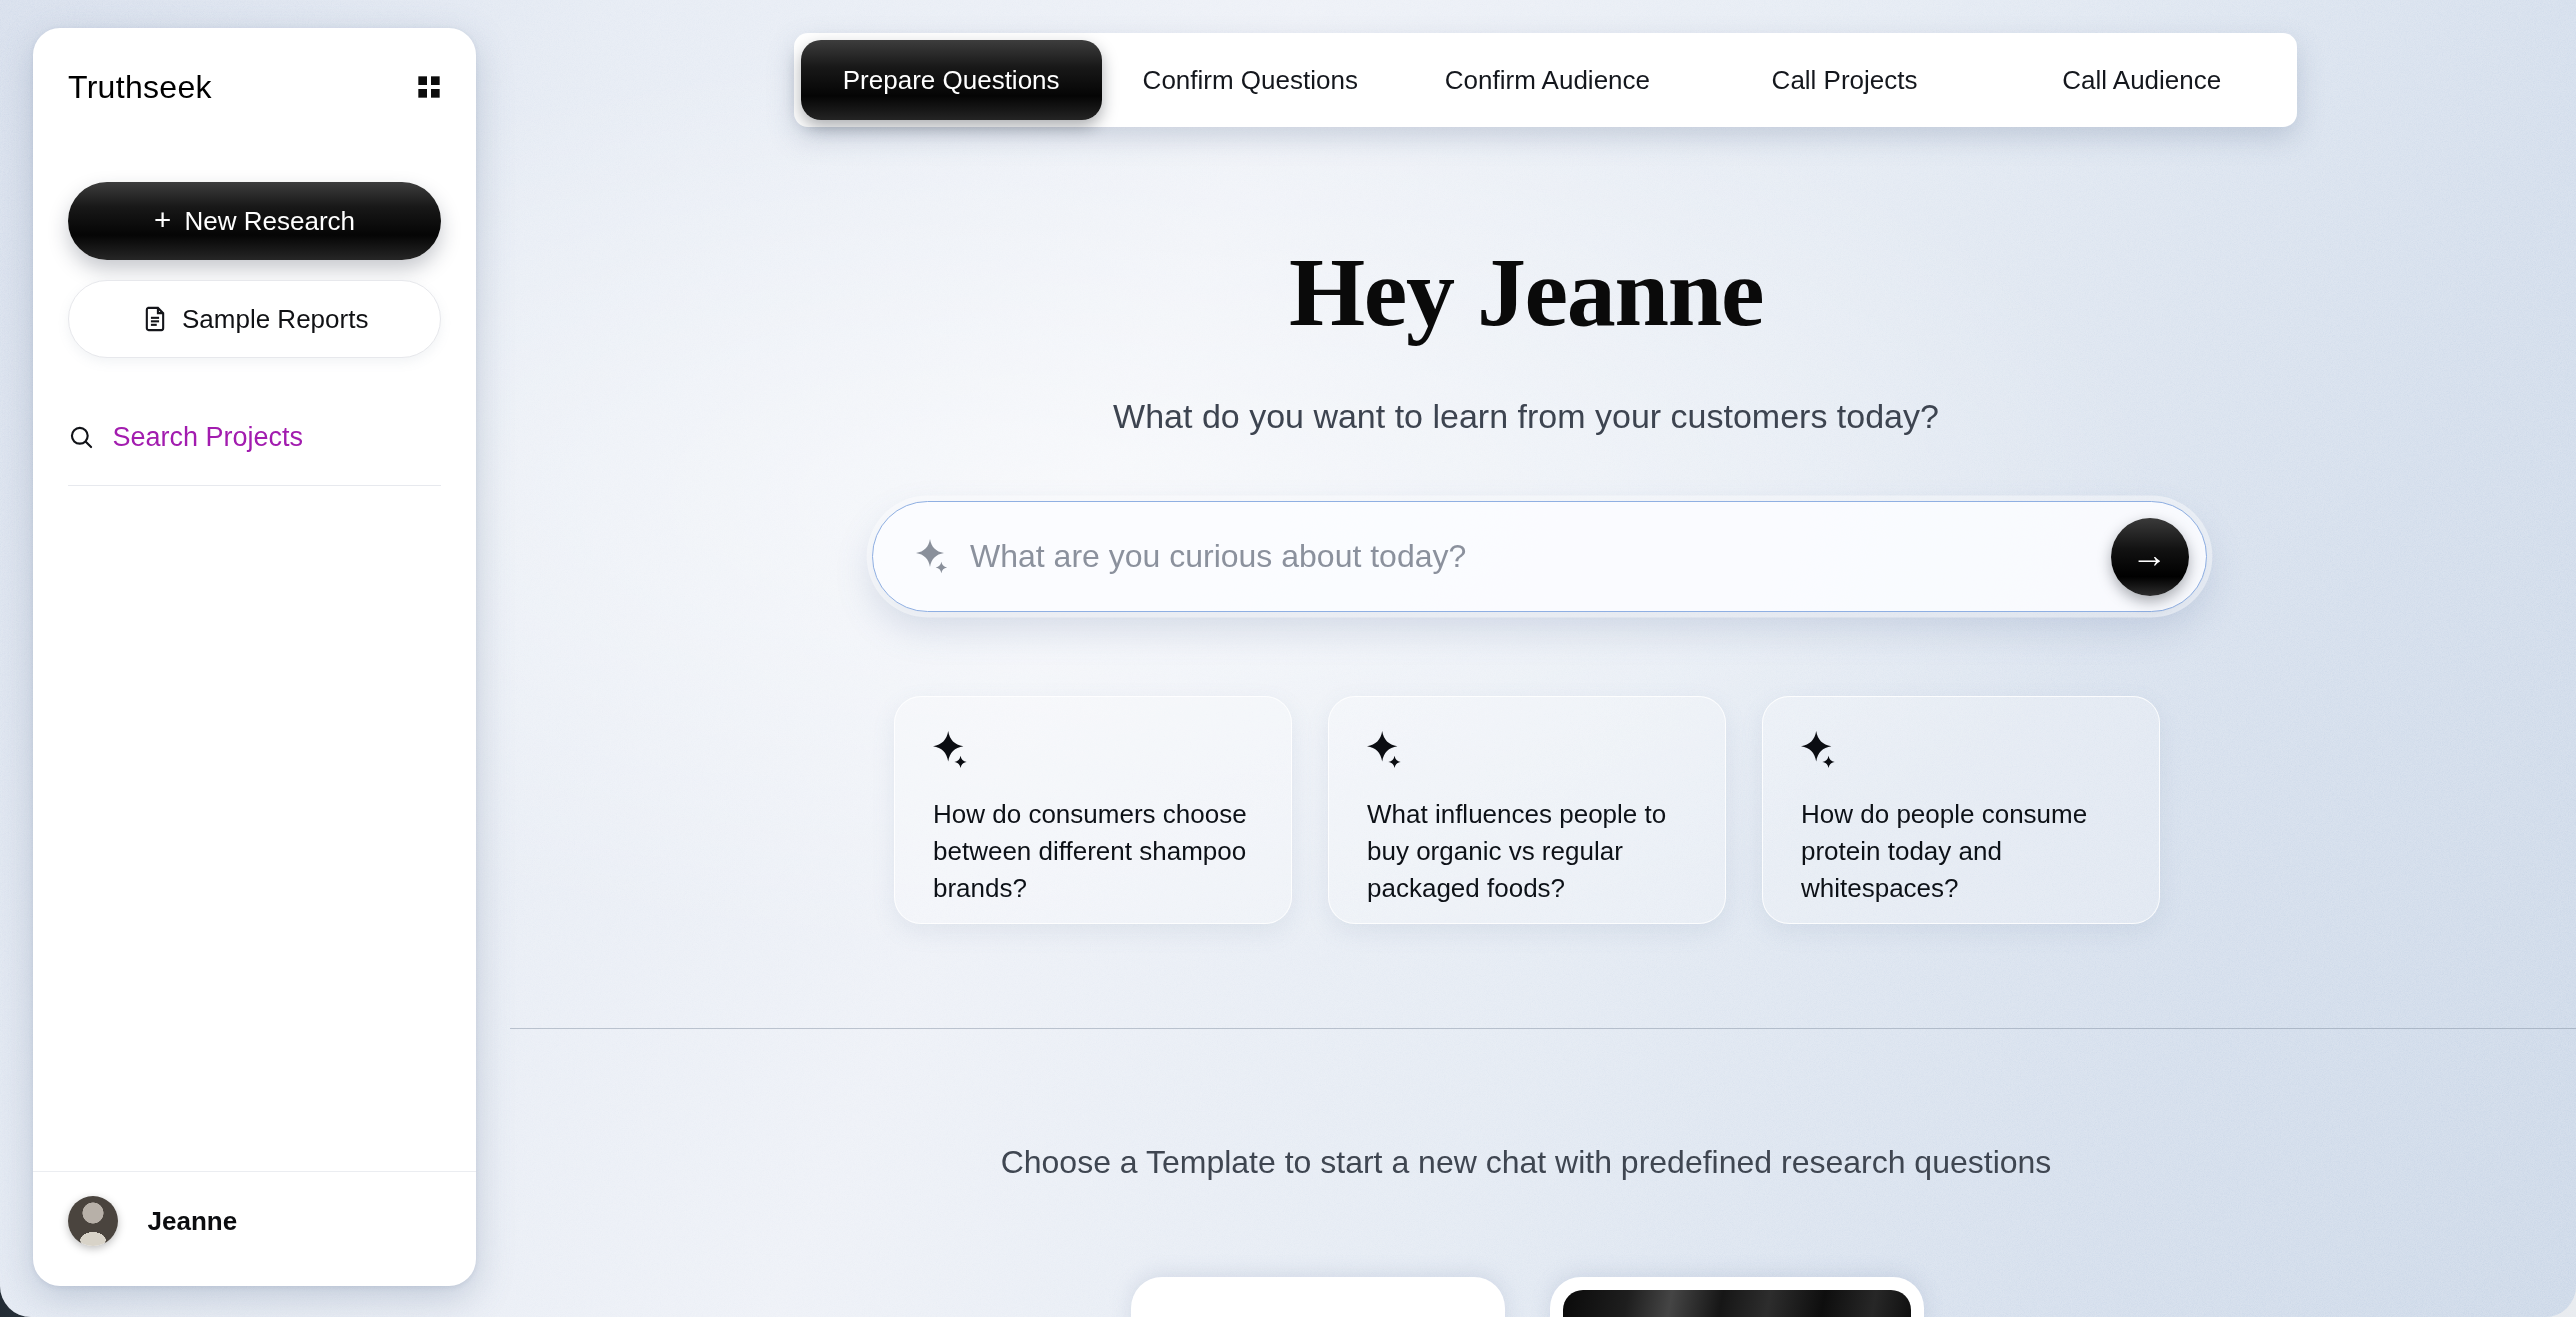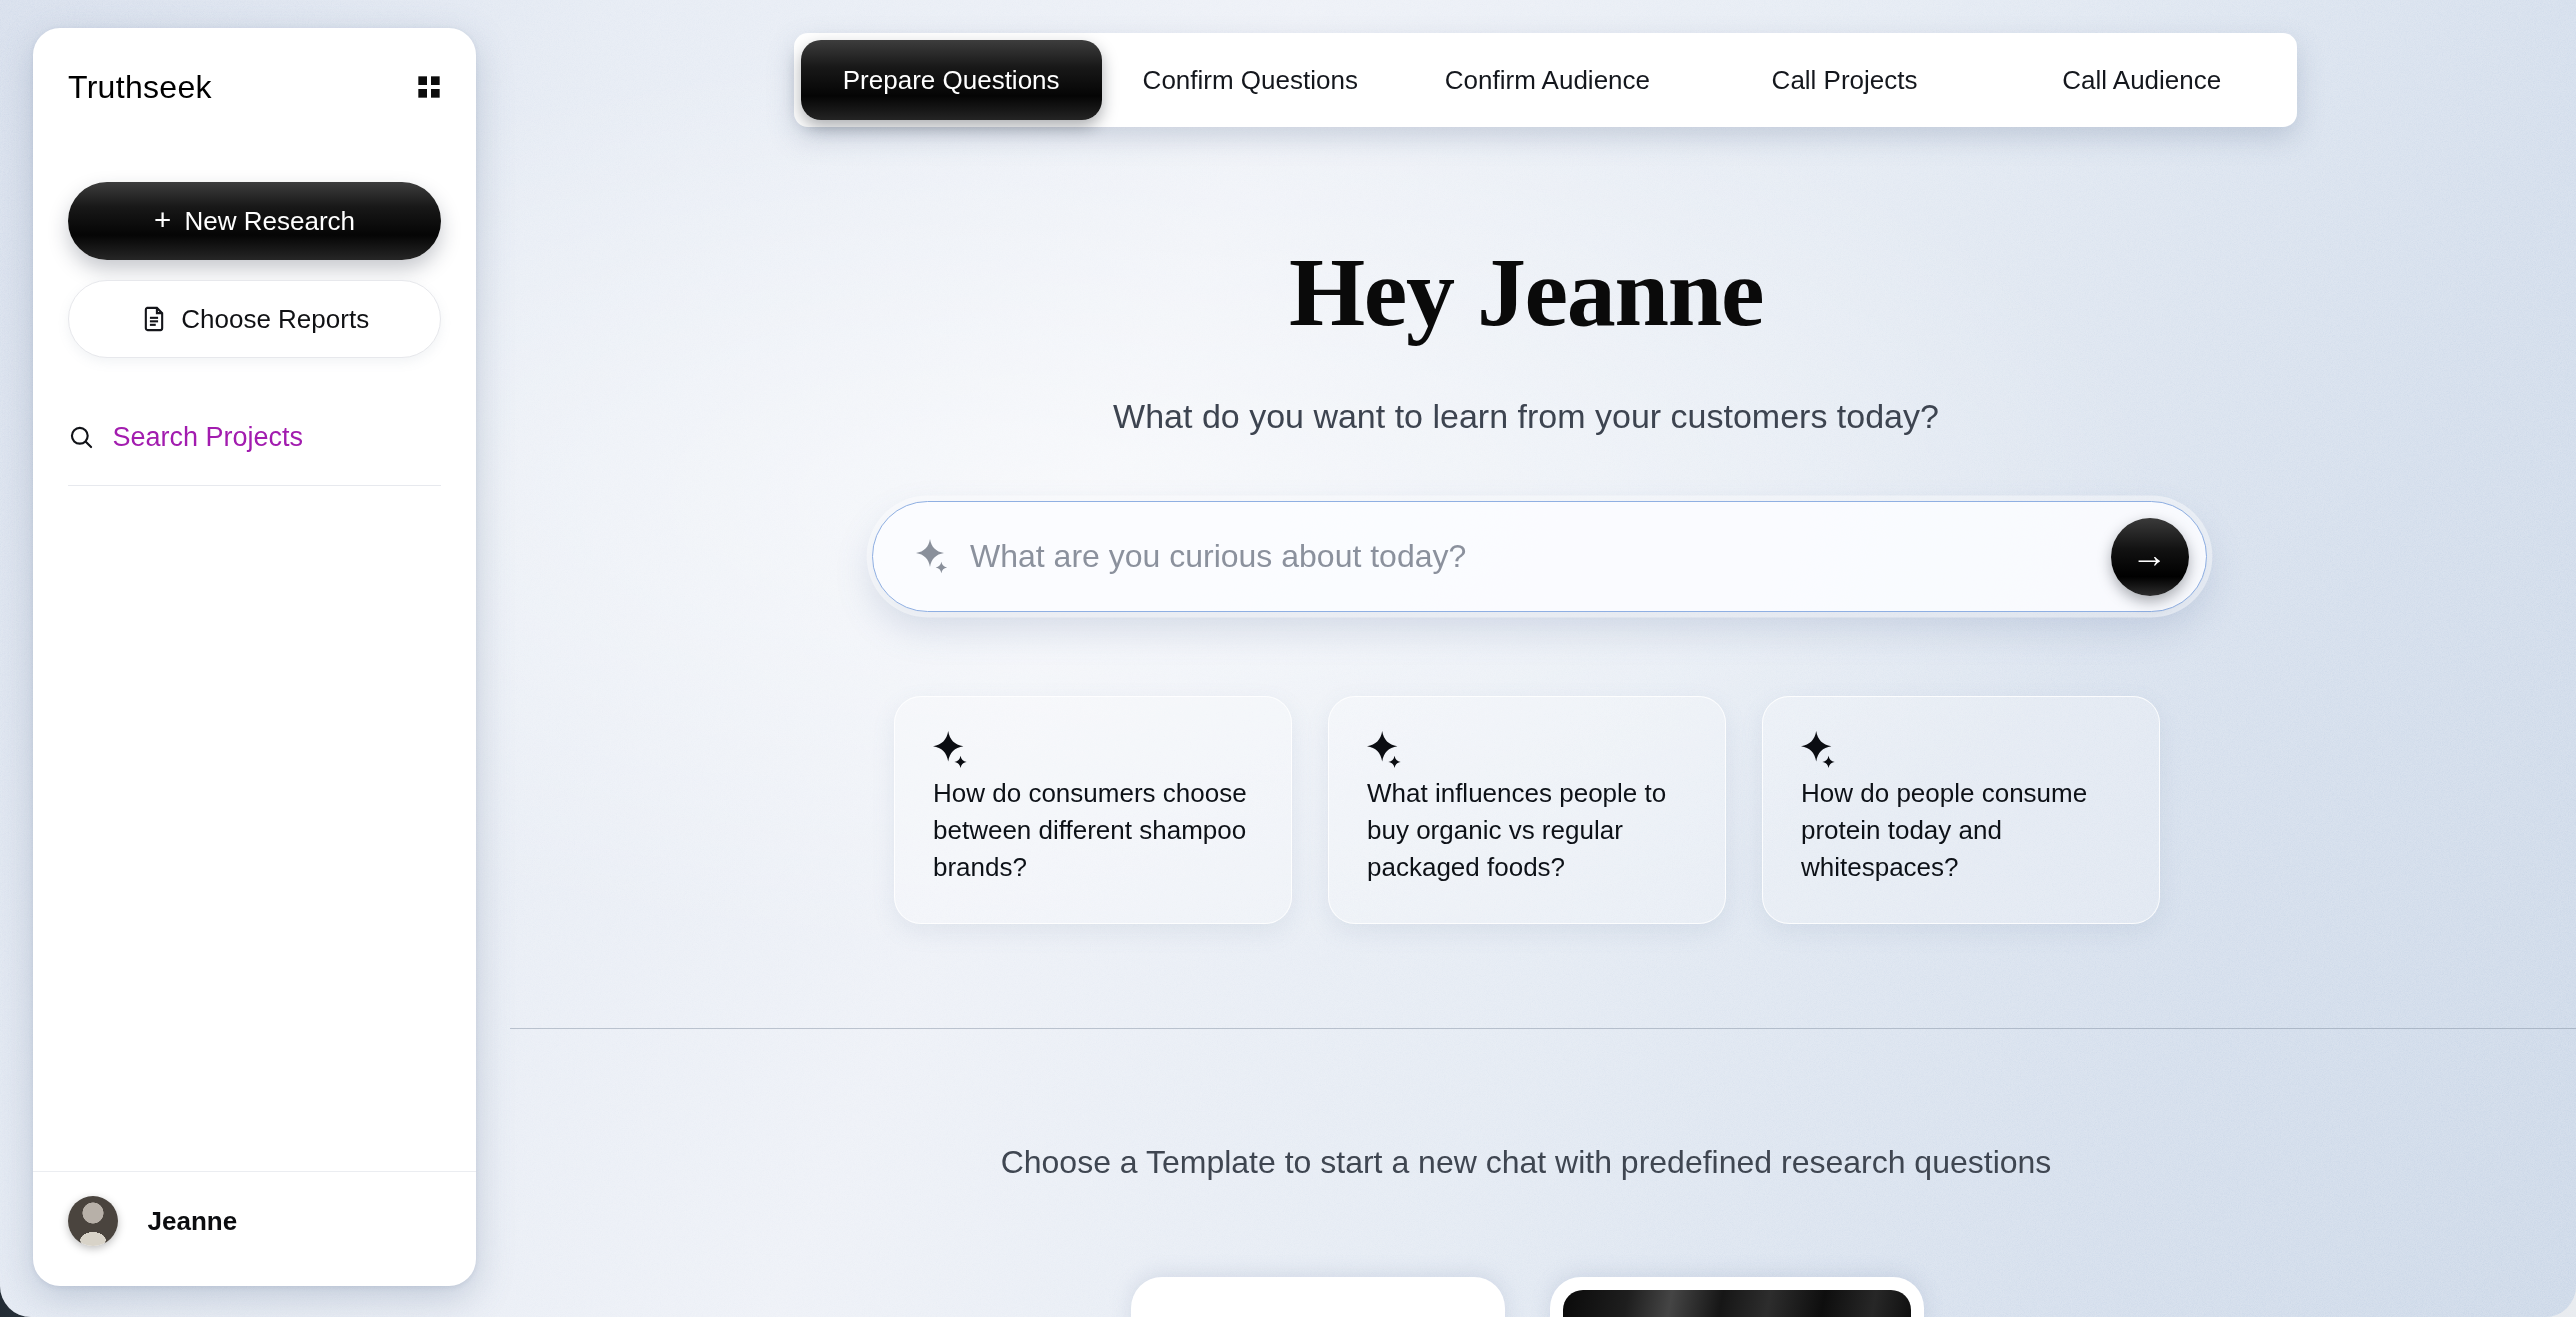--- a/index.html
+++ b/index.html
@@ -127,21 +127,21 @@
 
   
   .cards { position: absolute; left: 418px; top: 696px; display: flex; gap: 36px; }
   .s-card {
     width: 398px; height: 228px; border-radius: 27px; cursor: pointer;
     background: rgba(255,255,255,.26);
     border: 1.3px solid rgba(255,255,255,.85);
     box-shadow: 0 8px 23px rgba(110,130,165,.12);
     padding: 34px 35px 0 38px;
   }
-  .s-card-text { margin-top: 6px; font-size: 26px; line-height: 1.42; color: #0d1117; }
+  .s-card-text { margin-top: 27px; font-size: 26px; line-height: 1.42; color: #0d1117; }
 
   .section-divider {
     position: absolute; left: 34px; right: 0; top: 1028px; height: 1.3px;
     background: rgba(125,137,155,.45);
   }
   .template-title {
     position: absolute; top: 1144px; width: 100%; text-align: center;
     font-size: 32px; color: #3f4651;
   }
 
@@ -203,21 +203,21 @@
       </button>
 
       <button class="btn-pill btn-white">
         <svg class="icon-svg" width="28" height="28" viewBox="0 0 24 24" fill="none" stroke="#14151a" stroke-width="1.8" xmlns="http://www.w3.org/2000/svg">
           <path d="M6 2.5h8.5L19 7v13a1.5 1.5 0 0 1-1.5 1.5h-11A1.5 1.5 0 0 1 5 20V4a1.5 1.5 0 0 1 1-1.5z"></path>
           <path d="M14.5 2.5V7H19"></path>
           <line x1="8.5" y1="11" x2="15.5" y2="11"></line>
           <line x1="8.5" y1="14" x2="15.5" y2="14"></line>
           <line x1="8.5" y1="17" x2="13.5" y2="17"></line>
         </svg>
-        <span>Choose Reports</span>
+        <span>Sample Reports</span>
       </button>
     </div>
 
     <div class="search-projects">
       <svg class="icon-svg" width="27" height="27" viewBox="0 0 24 24" fill="none" stroke="#111318" stroke-width="1.9" stroke-linecap="round" xmlns="http://www.w3.org/2000/svg">
         <circle cx="10.5" cy="10.5" r="7"></circle>
         <line x1="15.8" y1="15.8" x2="20.5" y2="20.5"></line>
       </svg>
       <span>Search Projects</span>
     </div>

